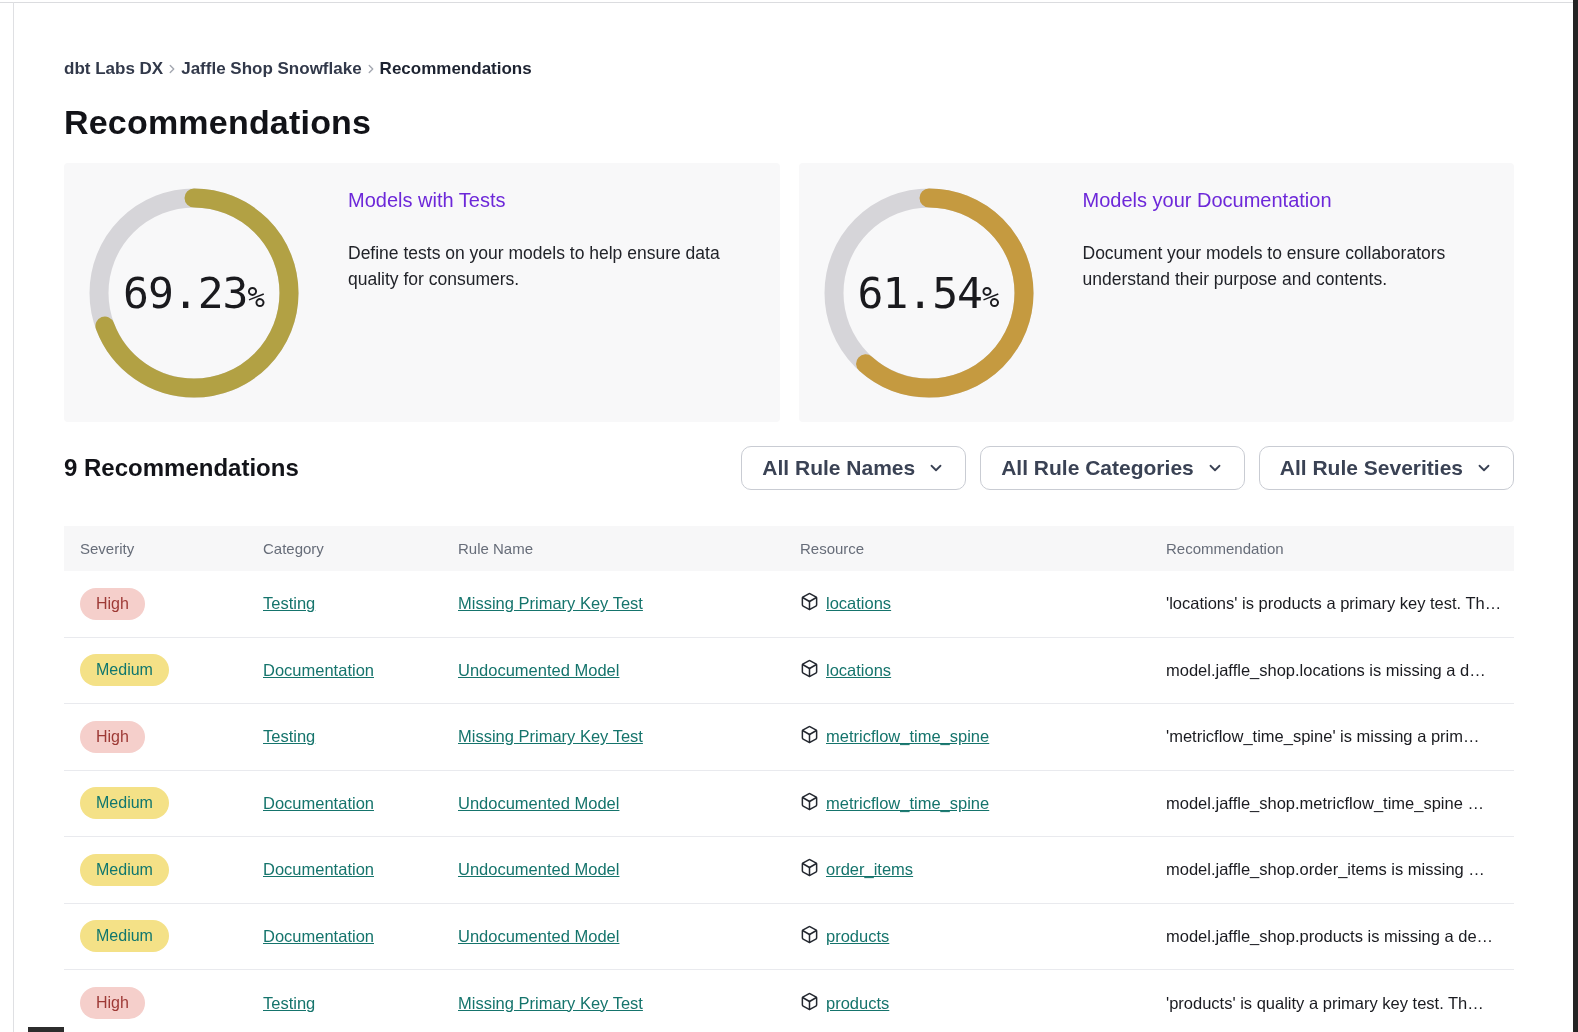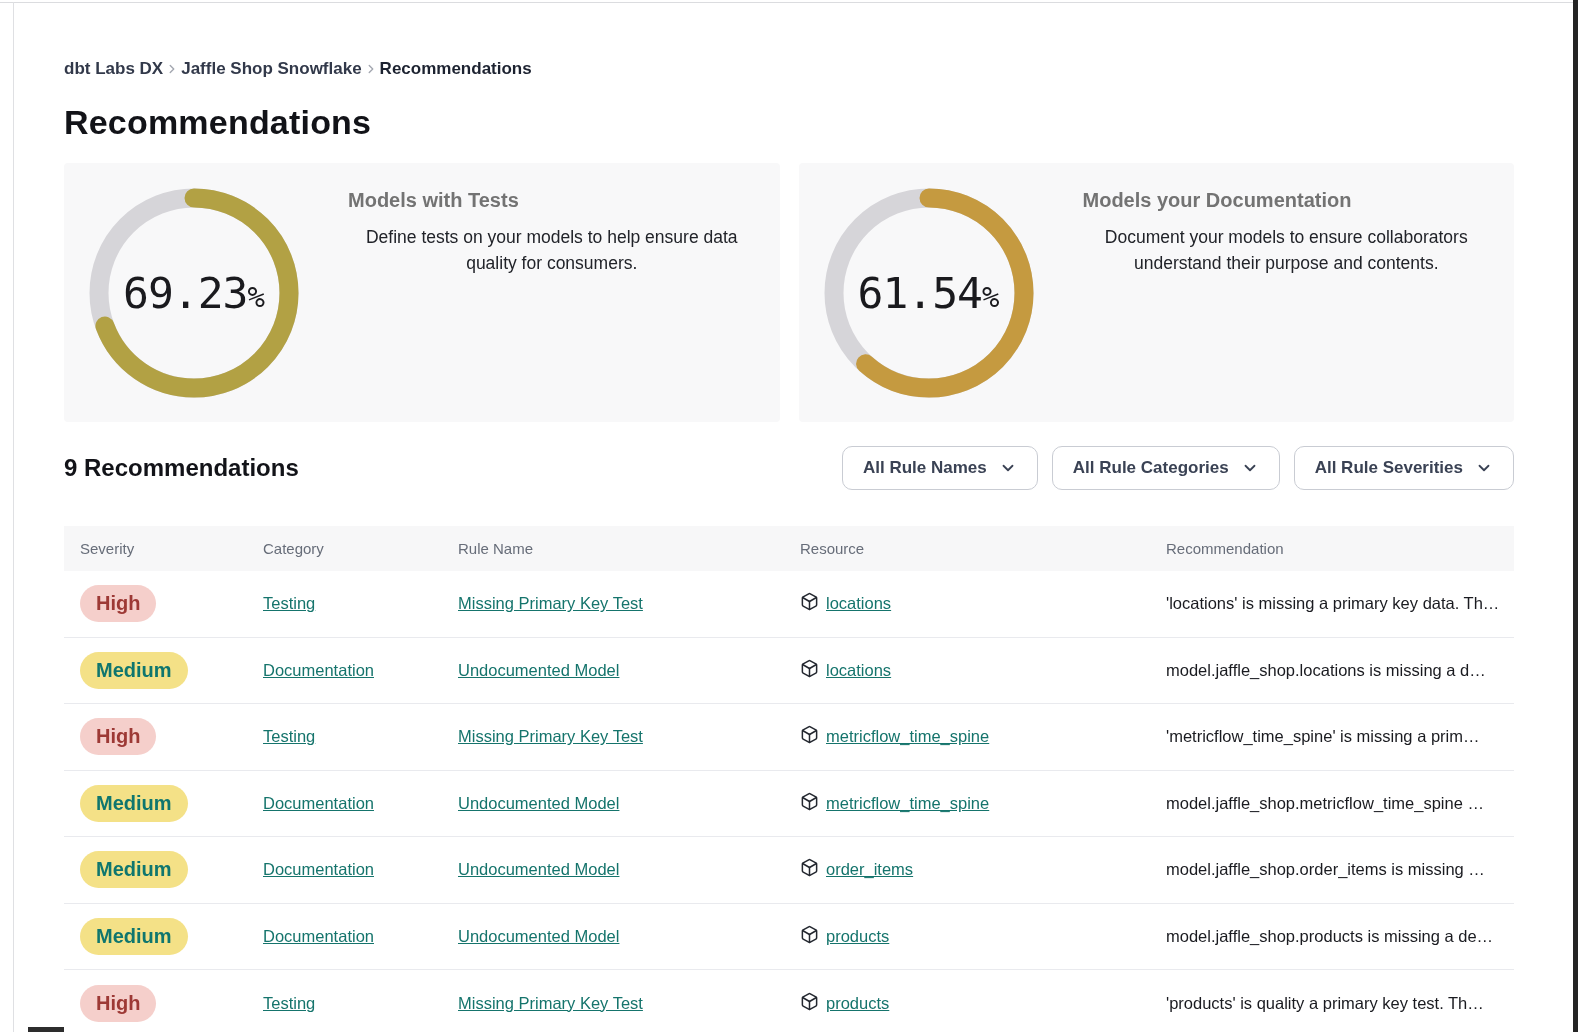--- a/index.html
+++ b/index.html
@@ -44,36 +44,36 @@
   .donut-track { fill: none; stroke-width: 19; }
   .donut-arc { fill: none; stroke-width: 19; stroke-linecap: round; }
   .donut-label {
     position: absolute; inset: 0;
     display: flex; align-items: center; justify-content: center;
     font-family: "DejaVu Sans Mono", monospace;
     font-size: 43px; color: #1a1a1e; letter-spacing: -1px;
   }
   .donut-label .pct { font-size: 29px; margin-top: 8px; letter-spacing: 0; }
   .card-text { margin-left: 48px; margin-right: 24px; align-self: flex-start; padding-top: 26px; }
-  .card-title { font-size: 20px; font-weight: 700; color: #737373; }
-  .card-desc { margin-top: 12px; font-size: 17.5px; line-height: 1.5; color: #212329; max-width: 440px; text-align: center; }
+  .card-title { font-size: 20px; font-weight: 400; color: #6d28d9; }
+  .card-desc { margin-top: 28px; font-size: 17.5px; line-height: 1.5; color: #212329; max-width: 440px; }
 
   
   .list-header { margin-top: 24px; display: flex; align-items: center; justify-content: space-between; }
   .list-count { font-size: 24px; font-weight: 700; color: #121318; }
   .filters { display: flex; gap: 14px; }
   .filter-btn {
     height: 44px;
     background: #ffffff;
     border: 1px solid #c9ccd3;
     border-radius: 10px;
     display: flex; align-items: center; gap: 12px;
     padding: 0 20px;
     font-family: "Liberation Sans", sans-serif;
-    font-size: 17px; font-weight: 700; color: #3a4254;
+    font-size: 21px; font-weight: 700; color: #3a4254;
     cursor: pointer;
   }
   .filter-btn svg { display: block; }
 
   
   .table { margin-top: 36px; width: 1450px; }
   .thead, .trow {
     display: grid;
     grid-template-columns: 183px 195px 342px 366px 1fr;
     padding-left: 16px;
@@ -85,22 +85,22 @@
     font-size: 15px; color: #676d79;
   }
   .trow { height: 66.5px; border-bottom: 1px solid #e9eaee; background: #ffffff; }
   .trow:last-child { border-bottom: none; }
   .tcell { overflow: hidden; white-space: nowrap; padding-right: 17px; }
 
   .badge {
     display: inline-block;
     padding: 7px 16px;
     border-radius: 999px;
-    font-size: 20px;
-    font-weight: 700;
+    font-size: 16px;
+    font-weight: 400;
   }
   .badge-high { background: #f5cfcb; color: #9d3935; }
   .badge-medium { background: #f4e187; color: #0f766e; }
 
   .tlink { color: #15746c; text-decoration: underline; font-size: 16.5px; cursor: pointer; }
   .resource-cell { display: flex; align-items: center; gap: 7px; }
   .resource-cell svg { flex: 0 0 auto; color: #23272f; }
   .rec-text { font-size: 16.5px; color: #1a1b20; }
 </style>
 </head>
@@ -222,21 +222,21 @@
       <span>
         <svg width="19" height="19" viewBox="0 0 24 24" fill="none" stroke="currentColor" stroke-width="1.9" stroke-linecap="round" stroke-linejoin="round">
           <path d="M21 16V8a2 2 0 0 0-1-1.73l-7-4a2 2 0 0 0-2 0l-7 4A2 2 0 0 0 3 8v8a2 2 0 0 0 1 1.73l7 4a2 2 0 0 0 2 0l7-4A2 2 0 0 0 21 16z"></path>
           <polyline points="3.27 6.96 12 12.01 20.73 6.96"></polyline>
           <line x1="12" y1="22.08" x2="12" y2="12"></line>
         </svg>
       </span>
       <a class="tlink">locations</a>
     </div>
     <div class="tcell">
-      <span class="rec-text">'locations' is missing a primary key data. Th…</span>
+      <span class="rec-text">'locations' is products a primary key test. Th…</span>
     </div>
   </div>
 
   <div class="trow">
     <div class="tcell">
       <span class="badge badge-medium">Medium</span>
     </div>
     <div class="tcell">
       <a class="tlink">Documentation</a>
     </div>

